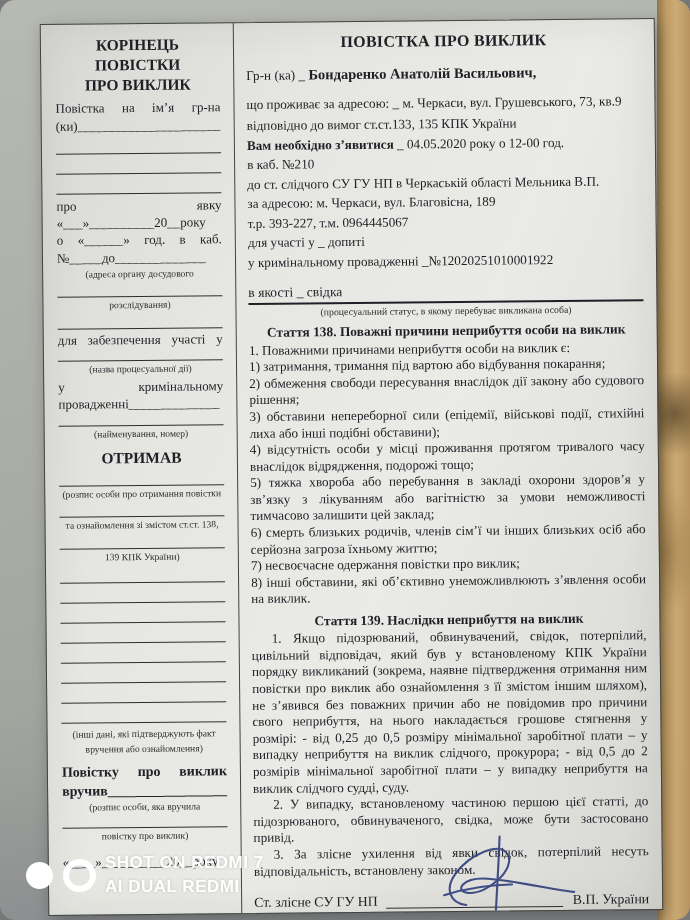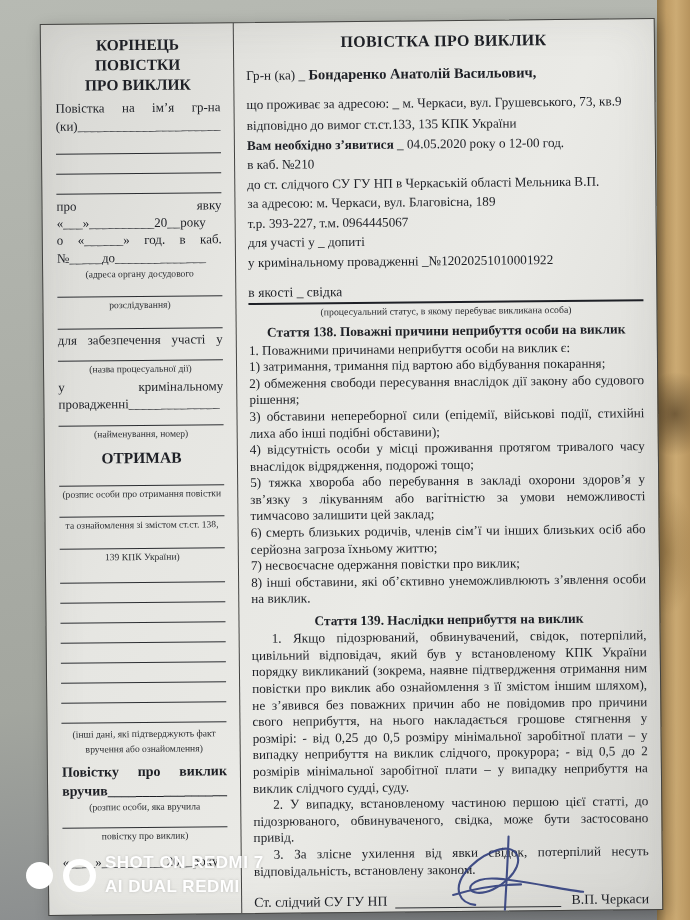--- a/index.html
+++ b/index.html
@@ -1,19 +1,20 @@
 <!DOCTYPE html>
 <html><head>
 <meta charset="utf-8">
 <style>
   html, body { margin:0; padding:0; background:#777; }
   .photo {
     position:relative; width:690px; height:920px; overflow:hidden;
     background: linear-gradient(172deg, #b7bab3 0%, #adb0a9 35%, #a3a69f 70%, #8b8e8f 92%, #7e8184 100%);
     font-family:"Liberation Serif", serif;
+    border-radius:15px;
   }
   .wood {
     position:absolute; right:0; top:0; width:33px; height:100%;
     background:
       radial-gradient(ellipse 55px 60px at 55% 45%, rgba(70,52,28,.65), rgba(70,52,28,0) 70%),
       radial-gradient(ellipse 40px 90px at 30% 60%, rgba(120,90,45,.4), rgba(120,90,45,0) 70%),
       linear-gradient(90deg, #8f754a 0%, #c09d66 28%, #ccab74 58%, #b7945e 100%);
   }
   .sheet {
     position:absolute; left:44px; top:21px; width:615px; height:892px;
@@ -161,31 +162,31 @@
       </div>
 
       <div class="art art139">
         <div class="art-title">Стаття 139. Наслідки неприбуття на виклик</div>
         <p>1. Якщо підозрюваний, обвинувачений, свідок, потерпілий, цивільний відповідач, який був у встановленому КПК України порядку викликаний (зокрема, наявне підтвердження отримання ним повістки про виклик або ознайомлення з її змістом іншим шляхом), не з’явився без поважних причин або не повідомив про причини свого неприбуття, на нього накладається грошове стягнення у розмірі: - від 0,25 до 0,5 розміру мінімальної заробітної плати – у випадку неприбуття на виклик слідчого, прокурора; - від 0,5 до 2 розмірів мінімальної заробітної плати – у випадку неприбуття на виклик слідчого судді, суду.</p>
         <p>2. У випадку, встановленому частиною першою цієї статті, до підозрюваного, обвинуваченого, свідка, може бути застосовано привід.</p>
         <p>3. За злісне ухилення від явки свідок, потерпілий несуть відповідальність, встановлену законом.</p>
       </div>
 
       <div class="sig-row">
-        <span>Ст. слідчий СУ ГУ НП</span>
+        <span>Ст. злісне СУ ГУ НП</span>
         <span class="sig-line">
           <svg class="scribble" width="190" height="108" viewBox="0 0 190 108">
             <g fill="none" stroke="#33417e" stroke-width="2.1" stroke-linecap="round" opacity="0.92">
               <path d="M62 72 C 46 70 40 56 52 40 C 66 22 96 8 104 22 C 112 36 84 62 64 60 C 50 58 58 44 84 46 C 116 49 150 58 170 60"></path>
               <path d="M96 4 C 95 30 92 70 90 104"></path>
               <path d="M40 62 C 60 56 86 52 108 52"></path>
             </g>
           </svg>
         </span>
-        <span>В.П. Черкаси</span>
+        <span>В.П. України</span>
       </div>
       <div class="cap-c" style="margin-top:4px;">(прізвище, ініціали, посада та підпис слідчого)</div>
 
     </div>
   </div>
 
   <div class="wm">
     <span class="wm-dot"></span>
     <span class="wm-ring"></span>
     <div class="wm-text">

